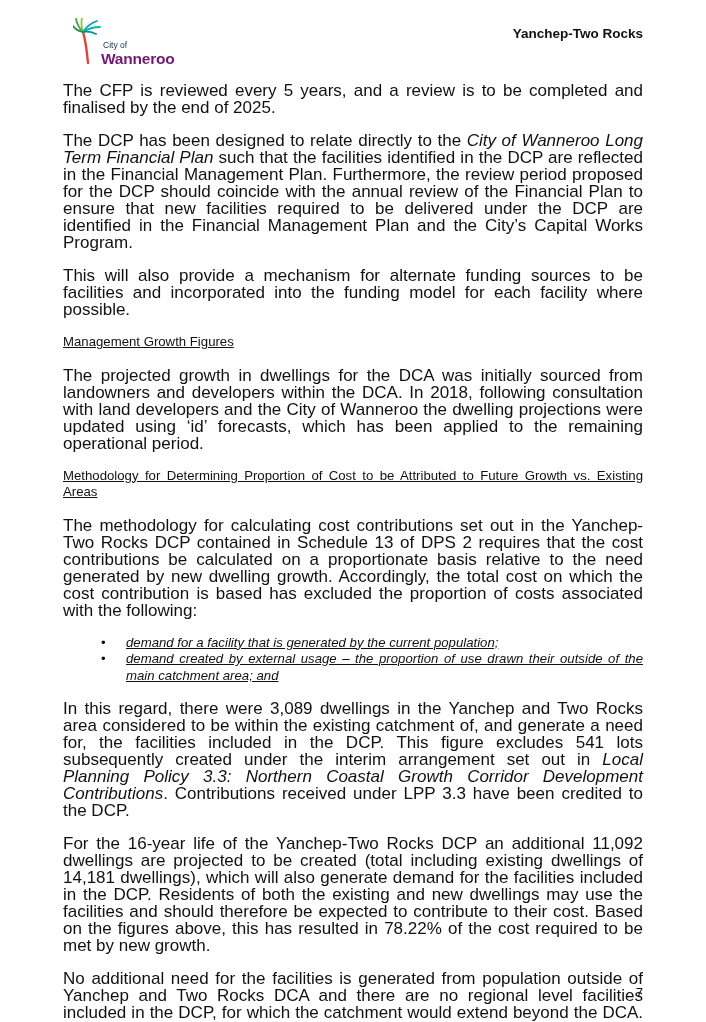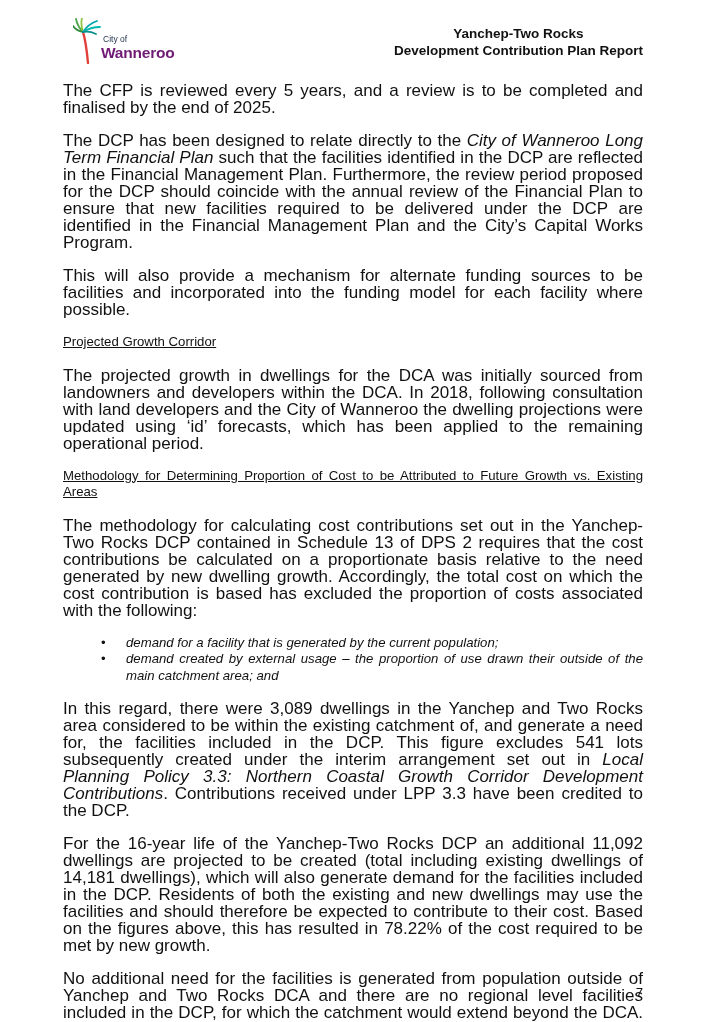--- a/index.html
+++ b/index.html
@@ -21,21 +21,21 @@
   
   .header {
     display: flex;
     justify-content: space-between;
     align-items: flex-start;
     height: 48px;
     margin-bottom: 16px;
   }
   .logo {
     display: flex;
-    align-items: center;
+    align-items: flex-end;
     margin-left: 10px;
   }
   .logo-text {
     margin-left: -8px;
     margin-top: 9px;
   }
   .logo-cityof {
     font-size: 8.5px;
     color: #23354f;
     display: block;
@@ -67,20 +67,21 @@
     font-size: 13.2px;
     line-height: 16.5px;
     text-decoration: underline;
     text-align: justify;
     margin-bottom: 16px;
   }
   .italic { font-style: italic; }
   ul.bullets {
     list-style: none;
     margin-bottom: 16px;
+    text-decoration: underline;
   }
   ul.bullets li {
     position: relative;
     padding-left: 63px;
     font-style: italic;
     font-size: 13.2px;
     line-height: 16.5px;
     text-align: justify;
   }
   ul.bullets li::before {
@@ -119,32 +120,31 @@
           <path d="M10 14 C15 13 19 14 23 16" stroke="#0a8f8f" stroke-width="1.8" fill="none" stroke-linecap="round"></path>
         </svg>
       </span>
       <span class="logo-text">
         <span class="logo-cityof">City of</span>
         <span class="logo-name">Wanneroo</span>
       </span>
     </div>
     <div class="doc-title">
       <div>Yanchep-Two Rocks</div>
-      <div>Development Contribution Plan Report</div>
     </div>
   </div>
 
   <p class="para">The CFP is reviewed every 5 years, and a review is to be completed and finalised by the end of 2025.</p>
 
 
   <p class="para"><span>The DCP has been designed to relate directly to the </span><span class="italic">City of Wanneroo Long Term Financial Plan</span><span> such that the facilities identified in the DCP are reflected in the Financial Management Plan.  Furthermore, the review period proposed for the DCP should coincide with the annual review of the Financial Plan to ensure that new facilities required to be delivered under the DCP are identified in the Financial Management Plan and the City’s Capital Works Program.</span></p>
 
   <p class="para">This will also provide a mechanism for alternate funding sources to be facilities and incorporated into the funding model for each facility where possible.</p>
 
-  <p class="heading">Projected Growth Corridor</p>
+  <p class="heading">Management Growth Figures</p>
 
   <p class="para">The projected growth in dwellings for the DCA was initially sourced from landowners and developers within the DCA. In 2018, following consultation with land developers and the City of Wanneroo the dwelling projections were updated using ‘id’ forecasts, which has been applied to the remaining operational period.</p>
 
   <p class="heading">Methodology for Determining Proportion of Cost to be Attributed to Future Growth vs. Existing Areas</p>
 
   <p class="para">The methodology for calculating cost contributions set out in the Yanchep-Two Rocks DCP contained in Schedule 13 of DPS 2 requires that the cost contributions be calculated on a proportionate basis relative to the need generated by new dwelling growth.  Accordingly, the total cost on which the cost contribution is based has excluded the proportion of costs associated with the following:</p>
 
   <ul class="bullets">
     <li>demand for a facility that is generated by the current population;</li>
     <li>demand created by external usage – the proportion of use drawn their outside of the main catchment area; and</li>

